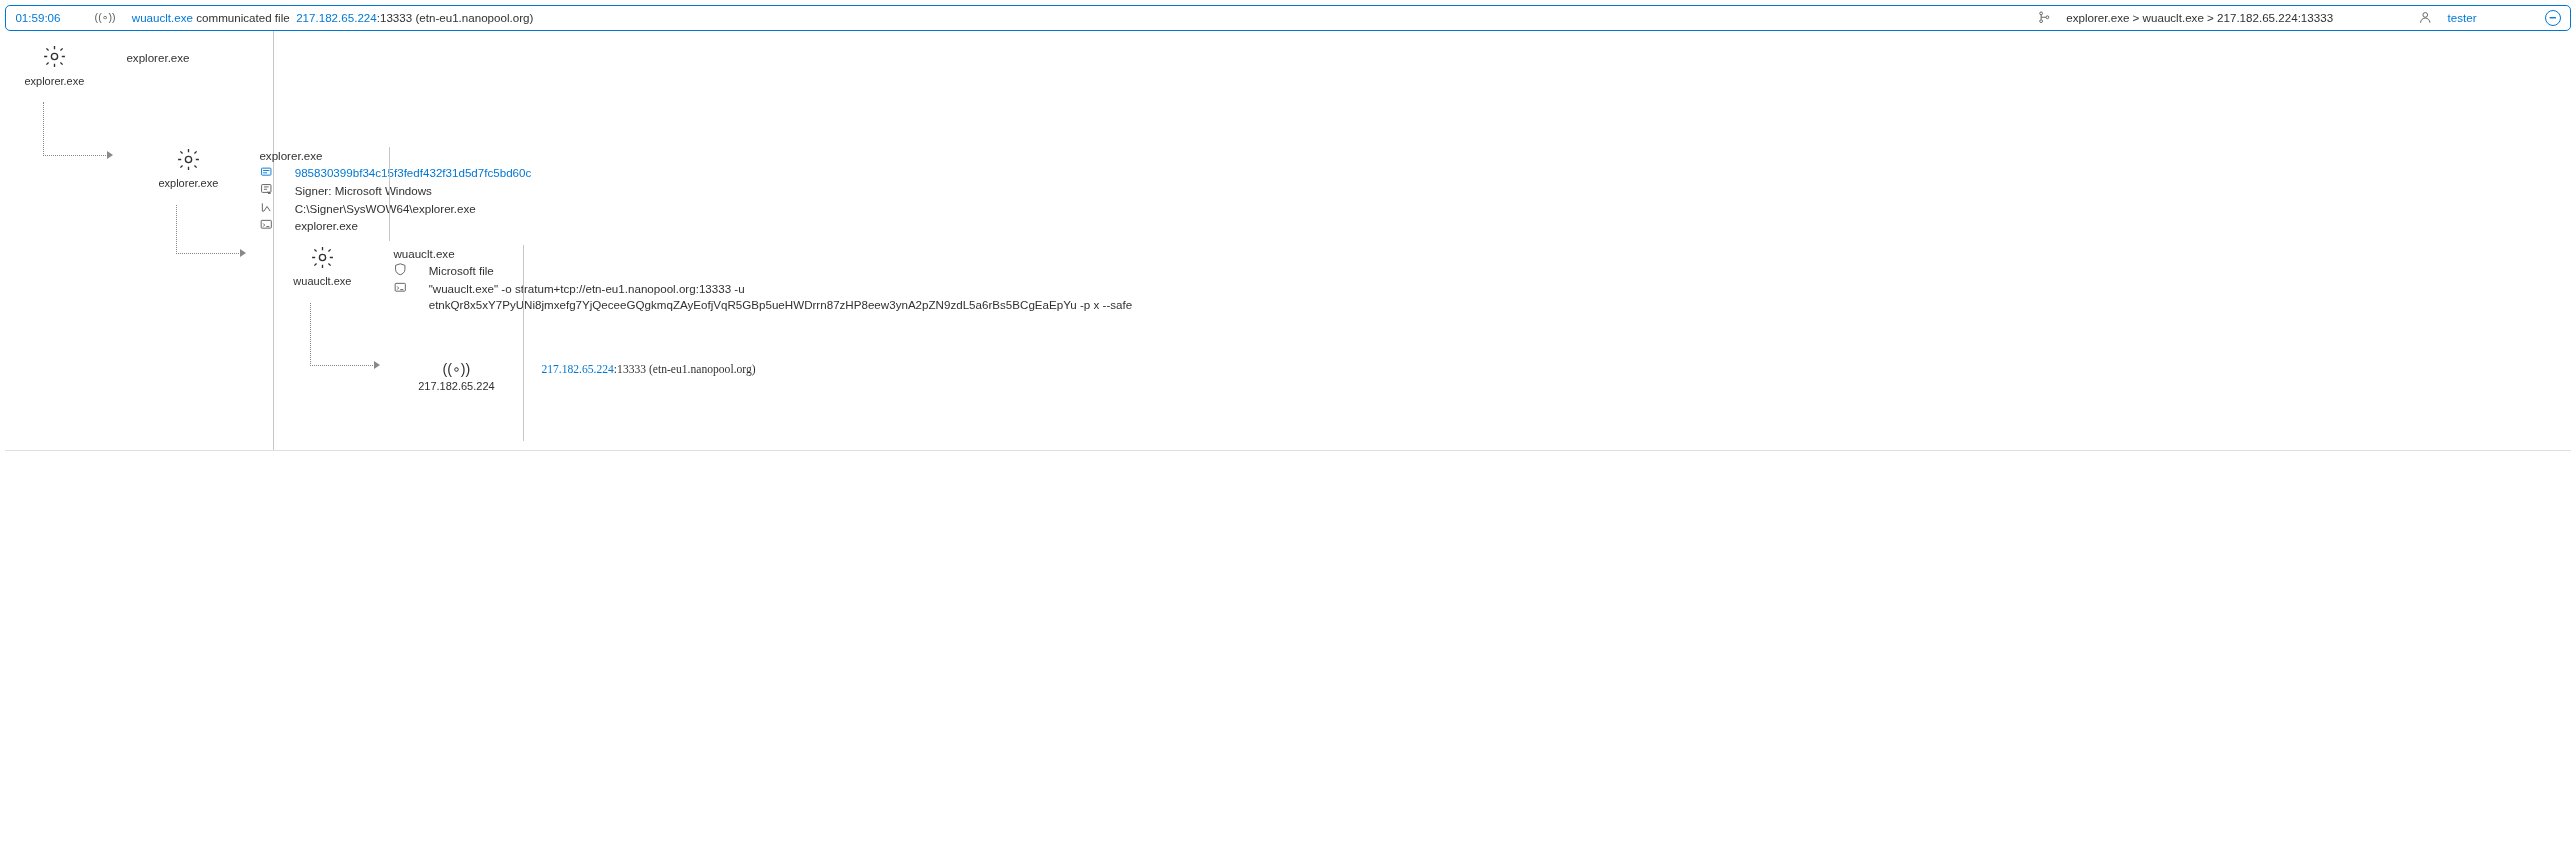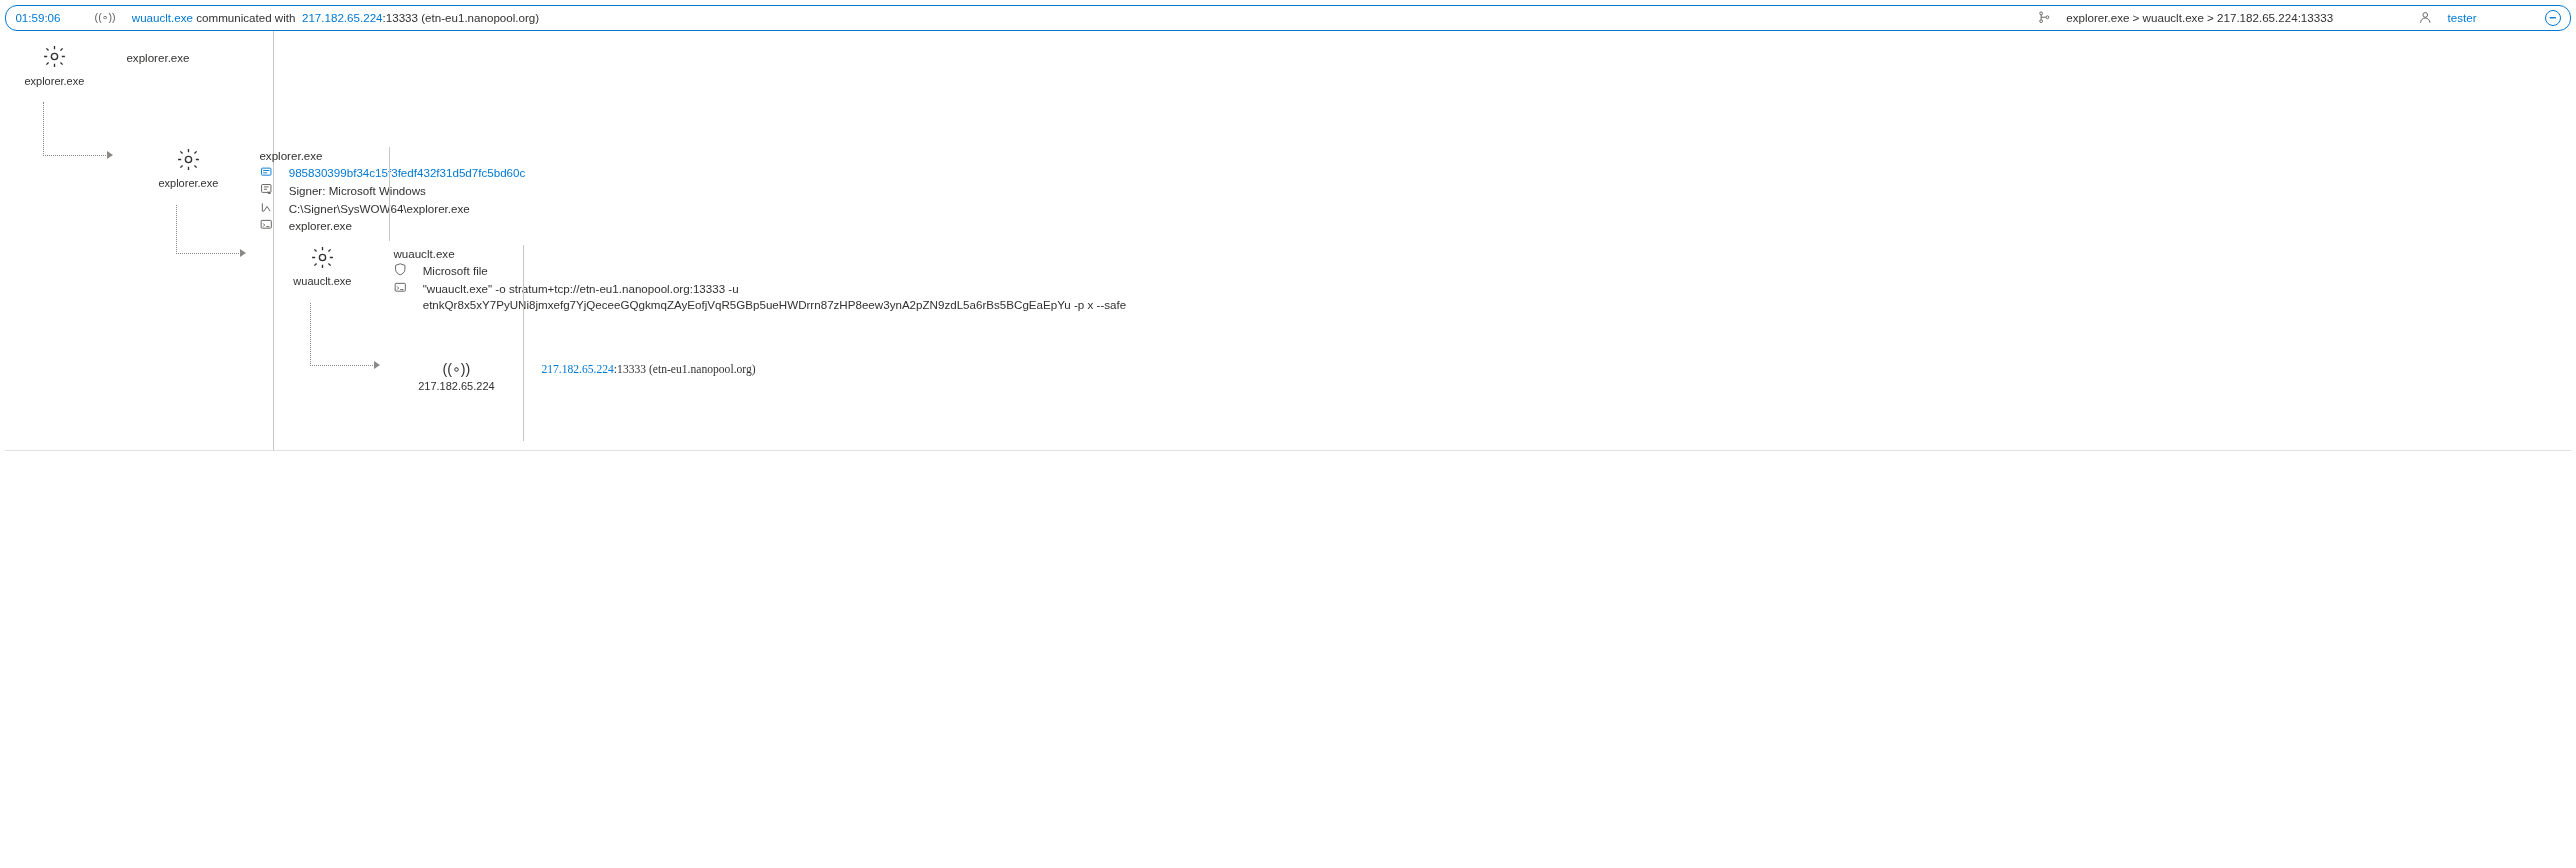--- a/index.html
+++ b/index.html
@@ -10,21 +10,21 @@
     background: #fff;
     padding: 5.4px;
   }
   .link { color: #0078d4; }
 
   
   .event-row {
     display: flex;
     align-items: center;
     border: 0.9px solid #0078d4;
-    border-radius: 12px;
+    border-radius: 5px;
     padding: 3.6px 9px;
     gap: 16px;
     white-space: nowrap;
   }
   .event-row .time { color: #0078d4; width: 63px; }
   .event-row .signal-icon { color: #605e5c; font-size: 10.7px; width: 21.4px; text-align: center; }
   .event-row .desc { flex: 0 0 auto; }
   .event-row .spacer { flex: 1 1 auto; }
   .event-row .branch-icon { color: #605e5c; }
   .event-row .user-icon { color: #605e5c; }
@@ -57,36 +57,36 @@
   .elbow .arrow {
     position: absolute; right: -6.3px; bottom: -4.9px;
     width: 0; height: 0;
     border-left: 6.3px solid #8a8886;
     border-top: 4.5px solid transparent;
     border-bottom: 4.5px solid transparent;
   }
 
   .details { position: absolute; }
   .details .title { margin-bottom: 3.6px; }
-  .details .row { display: flex; align-items: flex-start; gap: 15px; margin: 1.8px 0; line-height: 1.35; }
+  .details .row { display: flex; align-items: flex-start; gap: 21px; margin: 1.8px 0; line-height: 1.35; }
   .details .row .ic { width: 14.3px; flex: 0 0 14.3px; text-align: center; color: #605e5c; font-size: 10.7px;}
   .details .row .txt { max-width: 768px; }
 
   .bottom-divider { position: absolute; left: 0; right: 0; bottom: 0; border-top: 0.9px solid #e1dfdd; }
   svg.mini { width:12.5px; height:12.5px; stroke:#605e5c; fill:none; stroke-width:1.2; }
   svg.mini-blue { width:12.5px; height:12.5px; stroke:#0078d4; fill:none; stroke-width:1.2; }
 </style>
 </head>
 <body>
 
 <div class="event-row">
   <span class="time">01:59:06</span>
   <span class="signal-icon">((∘))</span>
   <span class="desc">
-    <span class="link">wuauclt.exe</span><span> communicated with </span>&nbsp;<span class="link">217.182.65.224</span><span>:13333 (etn-eu1.nanopool.org)</span>
+    <span class="link">wuauclt.exe</span><span> communicated file </span>&nbsp;<span class="link">217.182.65.224</span><span>:13333 (etn-eu1.nanopool.org)</span>
   </span>
   <span class="spacer"></span>
   <span class="branch-icon">
     <svg class="mini" viewBox="0 0 16 16">
         <circle cx="4" cy="3" r="1.8"></circle>
         <circle cx="4" cy="13" r="1.8"></circle>
         <circle cx="12" cy="8" r="1.8"></circle>
         <path d="M4 5v6M4 8h6"></path>
       </svg>
   </span>

